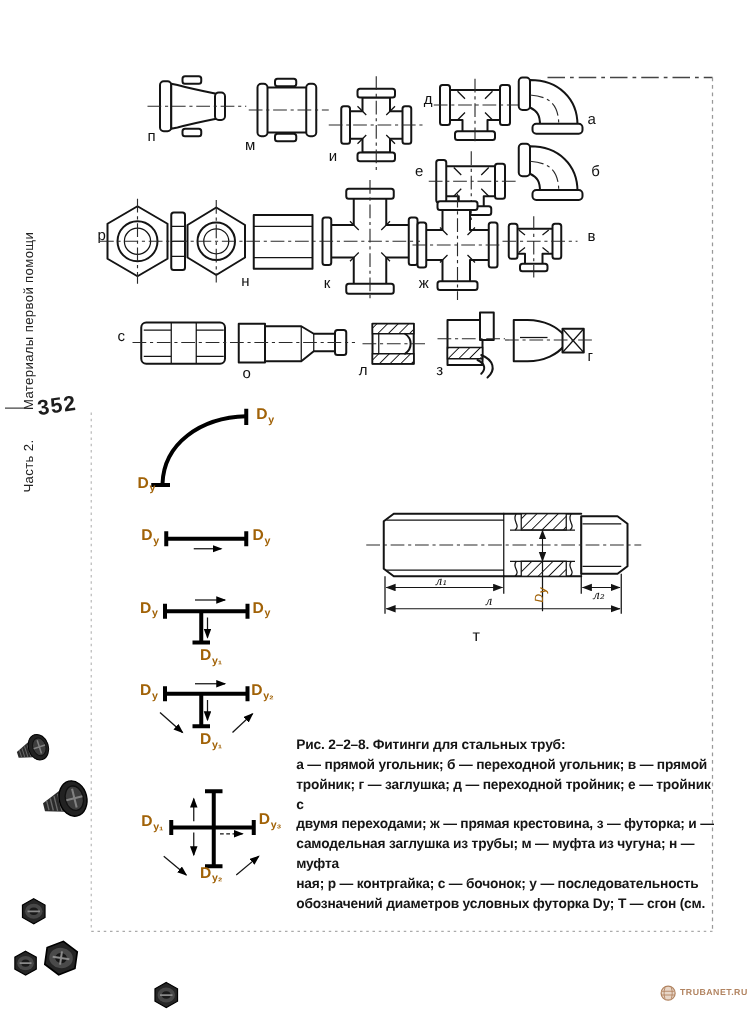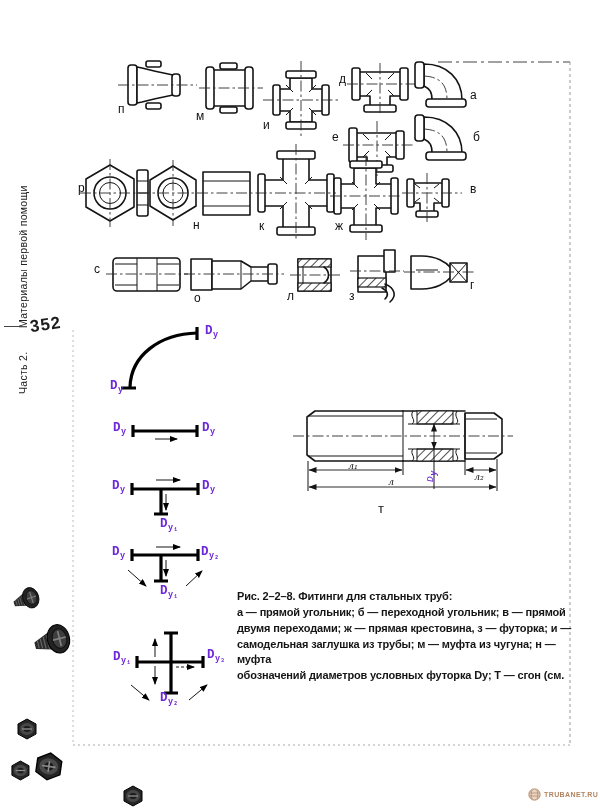--- a/index.html
+++ b/index.html
@@ -10,21 +10,21 @@
   
   .ln{stroke:#141414;fill:none;stroke-width:1.6;stroke-linejoin:round;stroke-linecap:round;}
   .fill{fill:#ffffff;stroke:#141414;stroke-width:1.6;stroke-linejoin:round;}
   .thin{stroke:#141414;fill:none;stroke-width:1;}
   .ray{stroke:#141414;fill:none;stroke-width:1;}
   .cl{stroke:#2a2a2a;fill:none;stroke-width:0.9;stroke-dasharray:11 3 2.5 3;}
   .thick{stroke:#000;fill:none;stroke-width:3.2;stroke-linecap:butt;}
   .dim{stroke:#141414;fill:none;stroke-width:0.9;}
   
   .flabel{position:absolute;font-size:12px;line-height:12px;color:#111;}
-  .dy{position:absolute;font-weight:700;font-size:12.5px;line-height:12px;color:#6d28d9;white-space:nowrap;font-family:Liberation Mono, monospace;}
+  .dy{position:absolute;font-weight:700;font-size:12.5px;line-height:12px;color:#a16207;white-space:nowrap;}
   .dy .sub{font-size:8.5px;position:relative;top:3px;left:0.5px;font-weight:700;}
   .dy.dimdy{font-weight:400;font-style:italic;font-size:9.5px;transform:rotate(-90deg);transform-origin:0 0;}
   .diml{position:absolute;font-family:"DejaVu Serif",serif;font-style:italic;font-size:9.5px;color:#111;white-space:nowrap;}
   .vtext{position:absolute;writing-mode:vertical-rl;transform:rotate(180deg);
          font-size:10.5px;letter-spacing:0.3px;color:#222;white-space:nowrap;}
   .sidebar-rule{position:absolute;border-top:1.2px solid #444;height:0;}
   .pagenum{position:absolute;font-weight:700;font-size:17px;letter-spacing:1px;color:#1d1d1d;
            transform:rotate(-8deg);}
   .caption{position:absolute;left:237px;top:589px;width:340px;font-size:11px;
            line-height:15.85px;letter-spacing:-0.15px;color:#151515;font-weight:bold;}
@@ -339,22 +339,24 @@
   <span class="dy" style="left:160px;top:692px;"><span>D</span><span class="sub">у₂</span></span>
 
   <span class="diml" style="left:348px;top:460px;">л₁</span>
   <span class="diml" style="left:474px;top:460px;margin-top:11px;">л₂</span>
   <span class="diml" style="left:388px;top:476px;">л</span>
   <span class="dy dimdy" style="left:425px;top:482px;"><span>D</span><span class="sub">у</span></span>
 
   <div class="caption">
     <div>Рис. 2–2–8. Фитинги для стальных труб:</div>
     <div>а — прямой угольник; б — переходной угольник; в — прямой</div>
+    <div>тройник; г — заглушка; д — переходной тройник; е — тройник с</div>
     <div>двумя переходами; ж — прямая крестовина, з — футорка; и —</div>
     <div>самодельная заглушка из трубы; м — муфта из чугуна; н — муфта</div>
+    <div>ная; р — контргайка; с — бочонок; у — последовательность</div>
     <div>обозначений диаметров условных футорка Dy; Т — сгон (см.</div>
   </div>
 
   <div class="watermark">
     <svg width="13" height="13" viewBox="0 0 13 13">
       <circle cx="6.5" cy="6.5" r="5.6" fill="#e6d2c2" stroke="#a9764f" stroke-width="1"></circle>
       <path d="M1.5,5 H11.5 M1.5,8 H11.5 M4,2 C3,5 3,8 4,11 M9,2 C10,5 10,8 9,11" stroke="#a9764f" stroke-width="0.7" fill="none"></path>
     </svg>
     <span class="wmtext" style="color:#a9764f;">TRUBANET.RU</span>
   </div>

